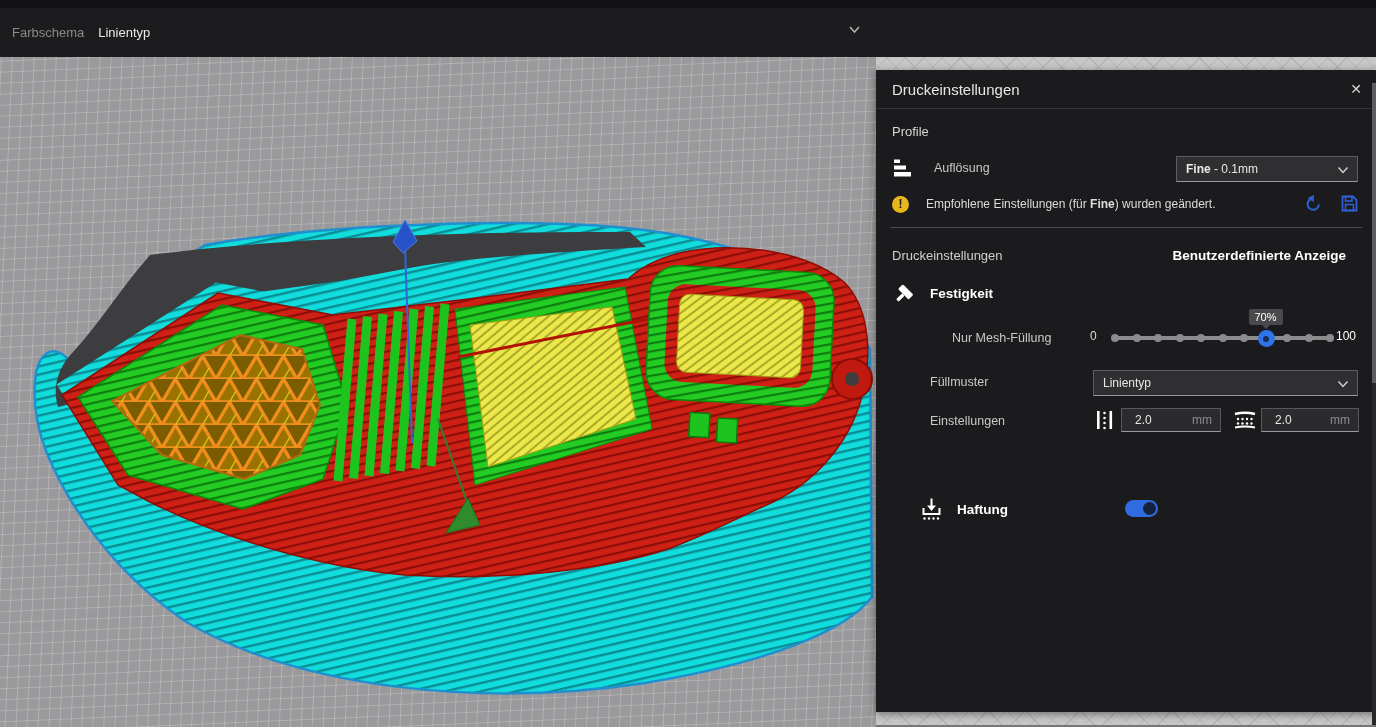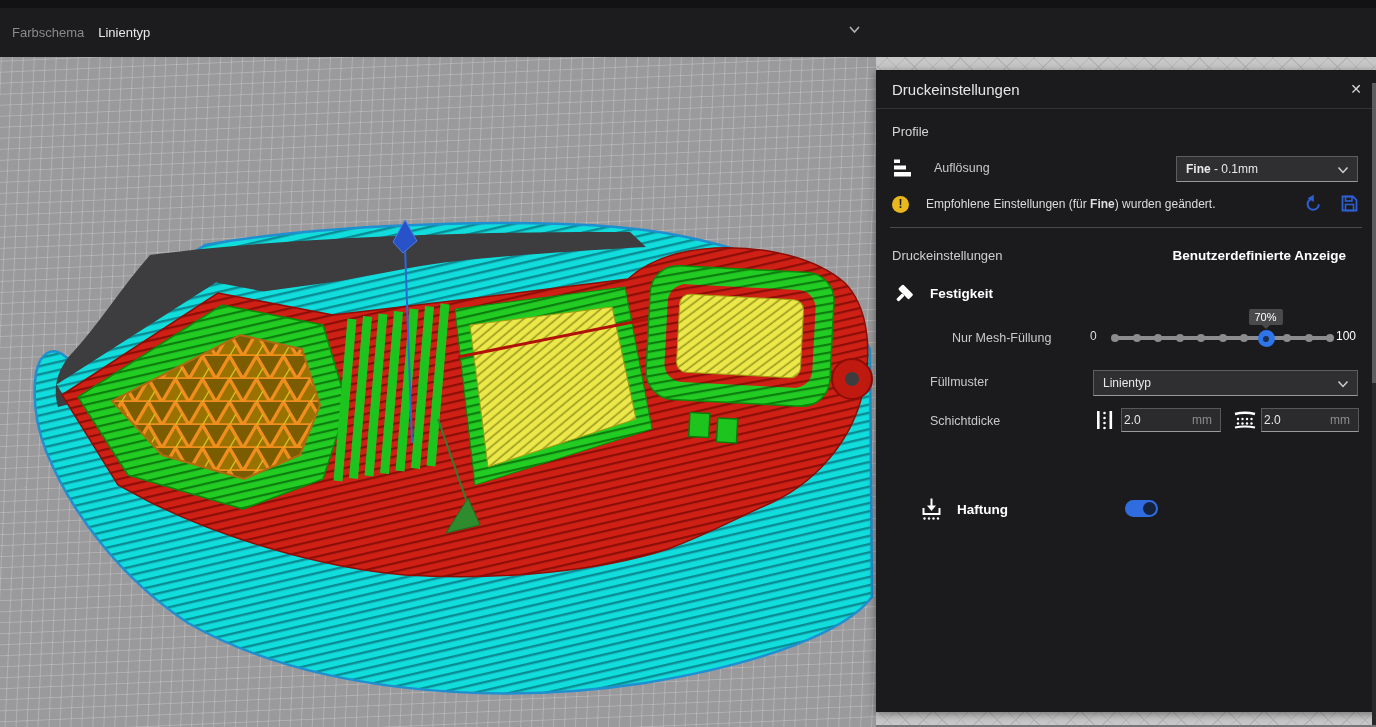--- a/index.html
+++ b/index.html
@@ -53,21 +53,21 @@
   .sl-dot{position:absolute;top:-2px;width:8px;height:8px;margin-left:-4px;border-radius:50%;background:#8c8c8e;}
   .sl-handle{position:absolute;top:-6px;width:17px;height:17px;margin-left:-8px;border-radius:50%;background:#2f74e8;cursor:pointer;}
   .sl-handle::after{content:"";position:absolute;left:5.5px;top:5.5px;width:6px;height:6px;border-radius:50%;background:#173055;}
   .sl-tip{position:absolute;top:-27px;transform:translateX(-50%);background:#4a4a4c;color:#fff;font-size:11px;
     padding:2px 6px;border-radius:2px;}
   .sl-tip::after{content:"";position:absolute;left:50%;bottom:-4px;margin-left:-4px;border:4px solid transparent;border-top-color:#4a4a4c;border-bottom:none;}
   .sl-min{position:absolute;left:214px;top:1px;font-size:12px;color:#dcdcdc;}
   .sl-max{position:absolute;left:460px;top:1px;font-size:12px;color:#ffffff;}
   .num-input{position:absolute;height:24px;background:#2b2b2d;border:1px solid #58585a;border-bottom-color:#9a9a9c;box-sizing:border-box;}
   .num-input input{position:absolute;left:0;top:0;width:100%;height:100%;background:transparent;border:none;outline:none;
-    color:#e8e8e8;font-size:12px;padding-left:2px;font-family:"Liberation Sans",sans-serif;box-sizing:border-box;}
+    color:#e8e8e8;font-size:12px;padding-left:13px;font-family:"Liberation Sans",sans-serif;box-sizing:border-box;}
   .unit{position:absolute;right:8px;top:4px;font-size:12px;color:#8c8c8e;}
   .toggle{position:absolute;width:33px;height:17px;border-radius:9px;background:#8d8d8f;cursor:pointer;}
   .toggle::after{content:"";position:absolute;left:2px;top:2px;width:13px;height:13px;border-radius:50%;background:#1f1f21;}
   .toggle.on{background:#2e6ce0;}
   .toggle.on::after{left:18px;background:#16213c;}
   .resize-bar{position:absolute;left:0;top:655px;width:500px;height:7px;background:#767678;cursor:row-resize;}
   .v-scroll{position:absolute;right:0;top:13px;width:4px;height:642px;background:#28282a;}
   .v-thumb{position:absolute;right:0;width:4px;height:300px;top:0;background:#5d5d5f;}
   svg{display:block;}
 </style>
@@ -320,21 +320,21 @@
         <span class="dd-text">Linientyp</span>
         <span class="dd-chev">
           <svg width="12" height="8">
               <polyline points="1.5,1.5 6,6.5 10.5,1.5" fill="none" stroke="#cfcfcf" stroke-width="1.5"></polyline>
             </svg>
         </span>
       </div>
     </div>
 
     <div class="row" style="top:338px;height:26px;">
-      <span class="lbl" style="position:absolute;left:54px;top:6px;">Schichtdicke</span>
+      <span class="lbl" style="position:absolute;left:54px;top:6px;">Einstellungen</span>
       <span style="position:absolute;left:219px;top:1px;">
         <svg width="20" height="22">
           <rect x="2" y="2" width="2.6" height="18" fill="#fff"></rect>
           <g fill="#fff">
               <circle cx="9.5" cy="4" r="1.3"></circle>
               <circle cx="9.5" cy="9" r="1.3"></circle>
               <circle cx="9.5" cy="14" r="1.3"></circle>
               <circle cx="9.5" cy="19" r="1.3"></circle>
             </g>
           <rect x="14.5" y="2" width="2.6" height="18" fill="#fff"></rect>

